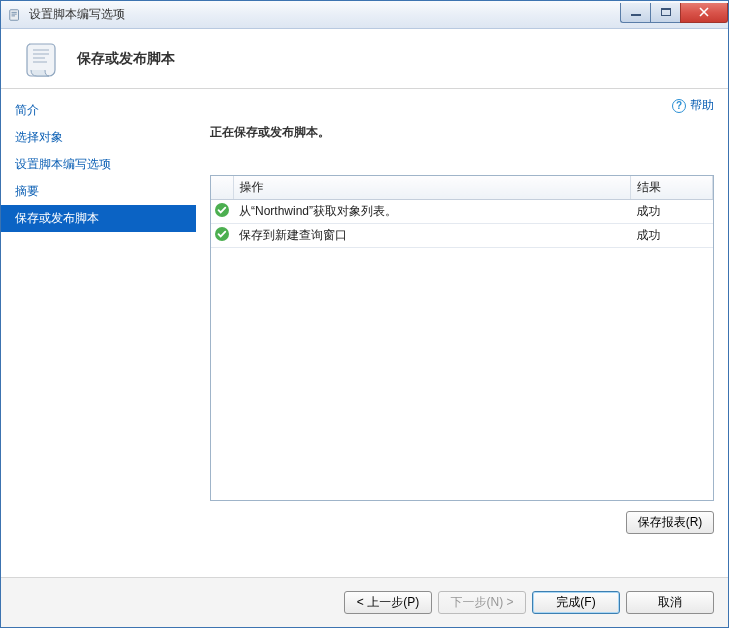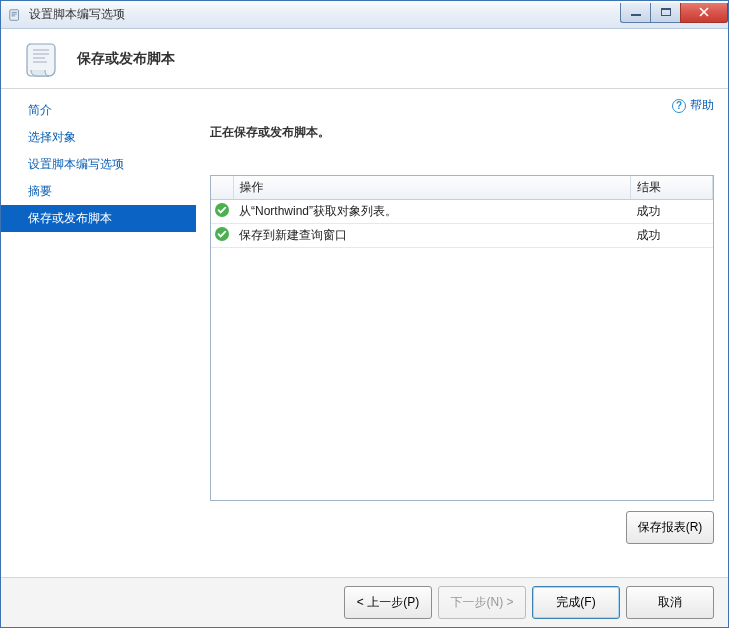--- a/index.html
+++ b/index.html
@@ -15,39 +15,39 @@
 .win-max { background: linear-gradient(#e8eef6, #c6d5e8); border-right: none; }
 .win-close { width: 48px; background: linear-gradient(to bottom, #e67a6f 0%, #d9544b 50%, #c83c32 100%); border-color: #a0342c; border-radius: 0 0 3px 0; }
 .win-min span { width: 10px; height: 2px; background: #3a5478; margin-top: 6px; }
 .win-max span { width: 10px; height: 8px; border: 1px solid #3a5478; border-top: 2px solid #3a5478; }
 .win-close svg { width: 12px; height: 12px; }
 .header-area { height: 60px; background: #fff; display: flex; align-items: center; padding: 0 20px; border-bottom: 1px solid #d6d6d6; }
 .header-icon { width: 42px; height: 42px; margin-right: 14px; }
 .header-title { font-size: 14px; font-weight: bold; color: #333; }
 .body-area { flex: 1; display: flex; }
 .sidebar { width: 195px; background: #fff; padding-top: 8px; }
-.sidebar-item { padding: 5px 27px; color: #0b5fb4; cursor: pointer; }
+.sidebar-item { padding: 5px 14px; color: #0b5fb4; cursor: pointer; }
 .sidebar-item.active { background: #0b63c4; color: #fff; }
 .content { flex: 1; display: flex; flex-direction: column; padding: 8px 14px 0 14px; }
 .help-row { display: flex; justify-content: flex-end; align-items: center; padding-bottom: 10px; }
 .help-link { color: #0b5fb4; display: flex; align-items: center; gap: 4px; cursor: pointer; }
 .help-icon { width: 14px; height: 14px; border-radius: 50%; border: 1px solid #2a8fd4; display: flex; align-items: center; justify-content: center; color: #2a8fd4; font-size: 10px; font-weight: bold; }
 .status-label { font-weight: bold; color: #333; margin-bottom: 12px; }
 .table-wrap { border: 1px solid #9fb4c9; background: #fff; height: 326px; margin-top: 22px; }
 .grid { width: 100%; border-collapse: collapse; }
 .grid th { background: linear-gradient(#fdfdfe, #eef2f7); border-bottom: 1px solid #c4cedb; border-right: 1px solid #d4dce6; text-align: left; font-weight: normal; padding: 3px 6px; font-size: 12px; color: #222; }
 .grid th:first-child { width: 22px; }
 .grid th.col-action { }
 .grid th.col-result { width: 82px; }
 .grid td { border-bottom: 1px solid #e4e9f0; padding: 3px 6px; font-size: 12px; color: #222; vertical-align: middle; }
 .grid td.icon-cell { width: 22px; text-align: center; padding: 2px; }
 .check-icon { width: 16px; height: 16px; display: inline-block; }
 .report-row { display: flex; justify-content: flex-end; padding: 10px 0 0 0; }
 .footer { height: 50px; border-top: 1px solid #d6d6d6; display: flex; align-items: center; justify-content: flex-end; padding: 13px 14px; gap: 6px; background: #f4f4f4; }
-.btn { min-width: 88px; height: 33px; background: linear-gradient(#fdfdfd, #e9e9e9); border: 1px solid #8e8e8e; border-radius: 3px; font-size: 12px; cursor: pointer; padding: 0 10px; display: inline-flex; align-items: center; justify-content: center; }
+.btn { min-width: 88px; height: 23px; background: linear-gradient(#fdfdfd, #e9e9e9); border: 1px solid #8e8e8e; border-radius: 3px; font-size: 12px; cursor: pointer; padding: 0 10px; display: inline-flex; align-items: center; justify-content: center; }
 .btn:disabled { color: #979797; cursor: default; background: linear-gradient(#f7f7f7, #efefef); border-color: #bcbcbc; }
 .btn.focus-btn { border: 1px solid #3c7fb1; box-shadow: inset 0 0 0 1px #a8d6f5; }
 </style>
 </head>
 <body>
 
 <div class="window">
   <div class="titlebar">
     <span class="titlebar-icon">
       <svg viewBox="0 0 16 16">

